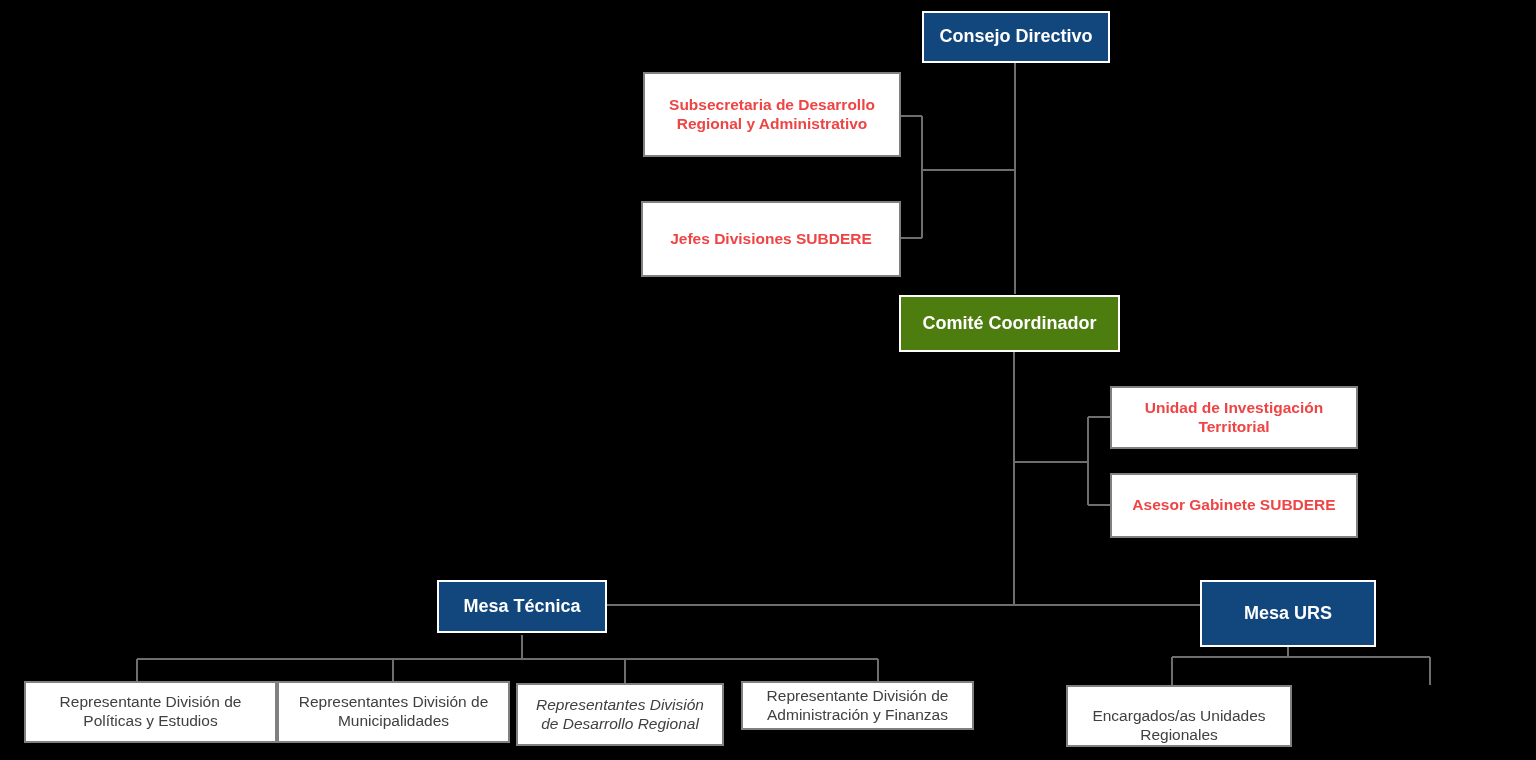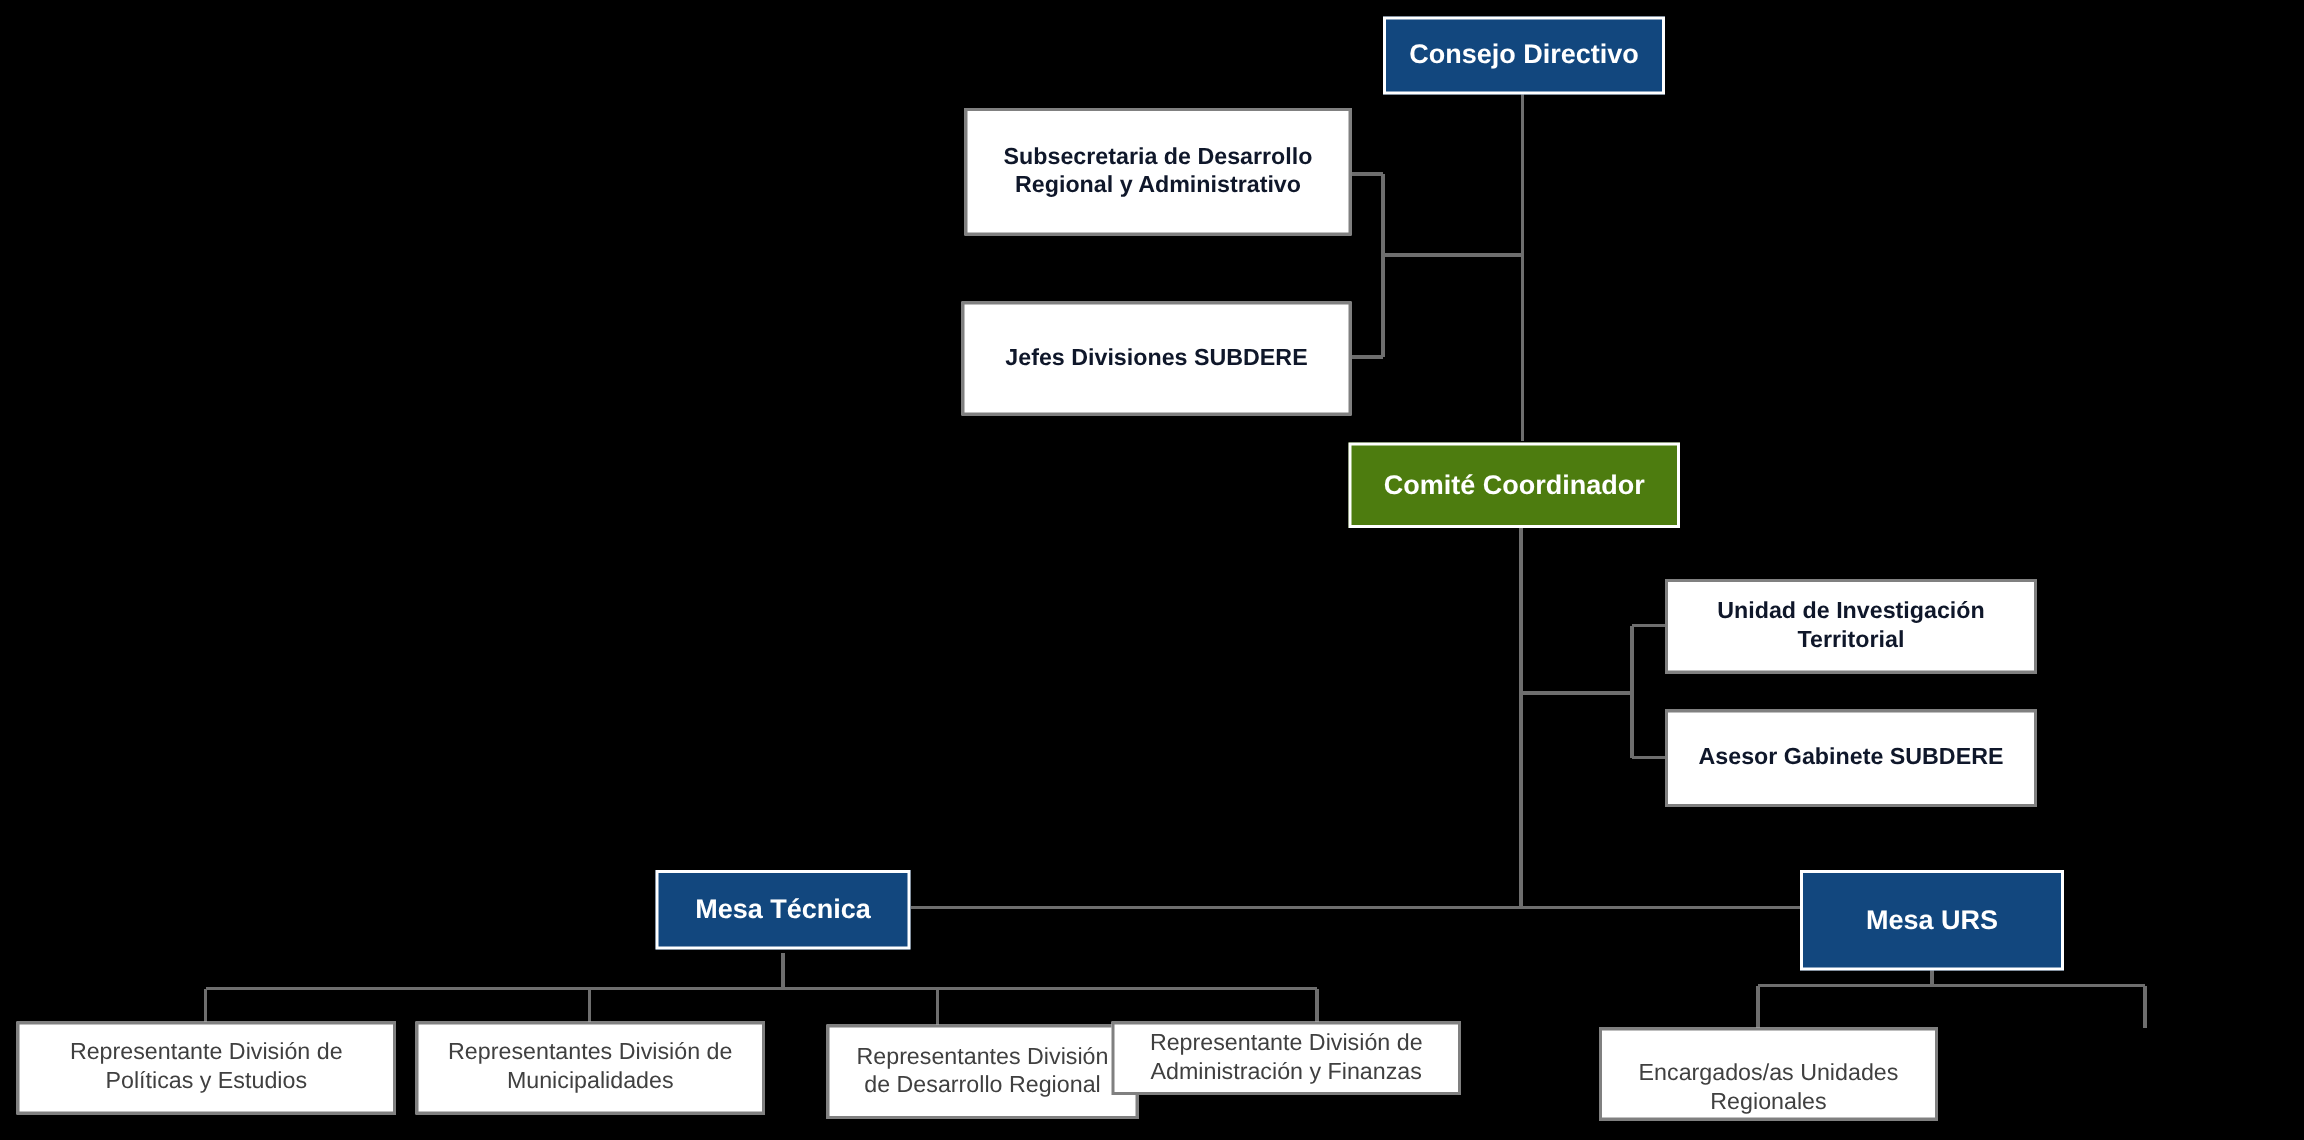--- a/index.html
+++ b/index.html
@@ -47,21 +47,21 @@
     color: #ffffff;
     font-weight: bold;
     font-size: 18px;
   }
   .node.primary.alt {
     background: #4d7c0f;
   }
   .node.secondary {
     background: #ffffff;
     border: 2px solid #808080;
-    color: #0f172a;
+    color: #ef4444;
     font-weight: bold;
     font-size: 15.5px;
   }
   .node.leaf {
     background: #ffffff;
     border: 2px solid #808080;
     color: #404040;
     font-weight: normal;
     font-size: 15.5px;
   }
@@ -130,29 +130,29 @@
   </div>
 
   <div class="node primary" style="left:437px; top:580px; width:170px; height:53px;">
     <span class="node-label">Mesa Técnica</span>
   </div>
 
   <div class="node primary" style="left:1200px; top:580px; width:176px; height:67px;">
     <span class="node-label">Mesa URS</span>
   </div>
 
-  <div class="node leaf" style="left:11px; top:681px; width:253px; height:62px;">
+  <div class="node leaf" style="left:24px; top:681px; width:253px; height:62px;">
     <span class="node-label">Representante División de Políticas y Estudios</span>
   </div>
 
   <div class="node leaf" style="left:277px; top:681px; width:233px; height:62px;">
     <span class="node-label">Representantes División de Municipalidades</span>
   </div>
 
-  <div class="node leaf" style="left:551px; top:683px; width:208px; height:63px;">
+  <div class="node leaf" style="left:516px; top:683px; width:208px; height:63px;font-style:italic;">
     <span class="node-label">Representantes División de Desarrollo Regional</span>
   </div>
 
   <div class="node leaf" style="left:741px; top:681px; width:233px; height:49px;">
     <span class="node-label">Representante División de Administración y Finanzas</span>
   </div>
 
   <div class="node leaf" style="left:1066px; top:685px; width:226px; height:62px;align-items:flex-end;">
     <span class="node-label">Encargados/as Unidades Regionales</span>
   </div>

